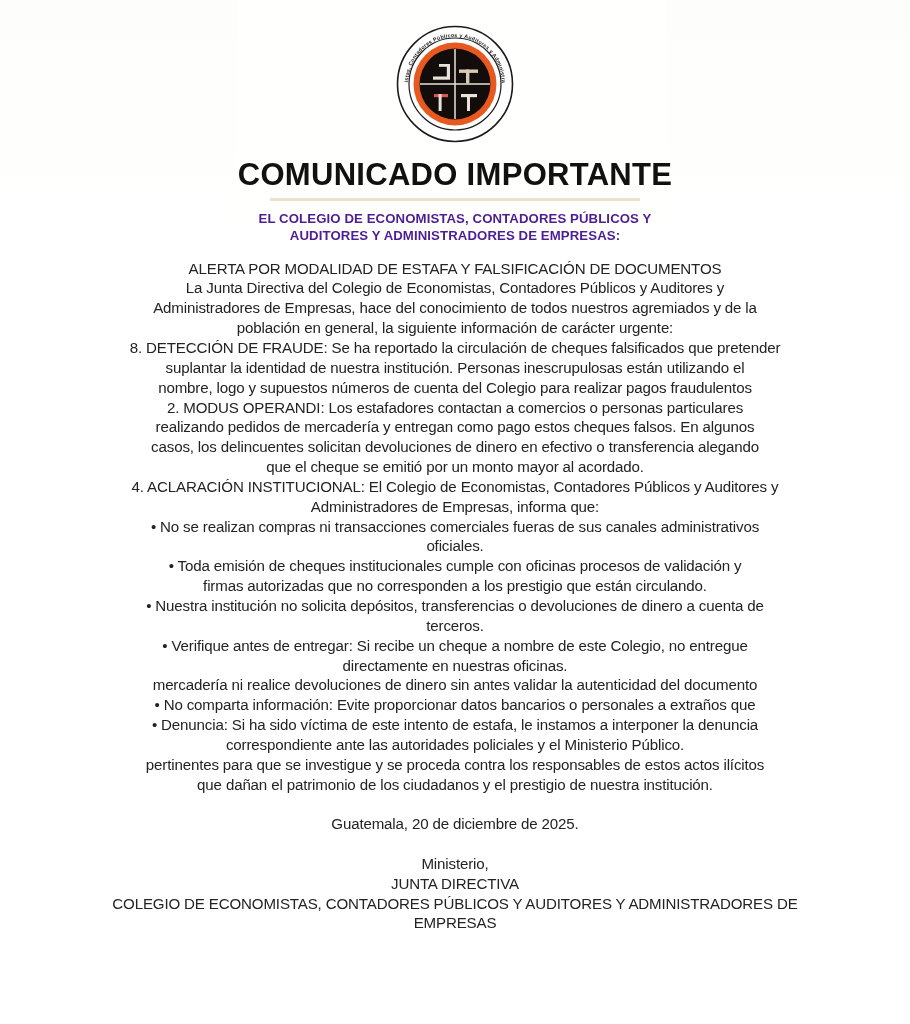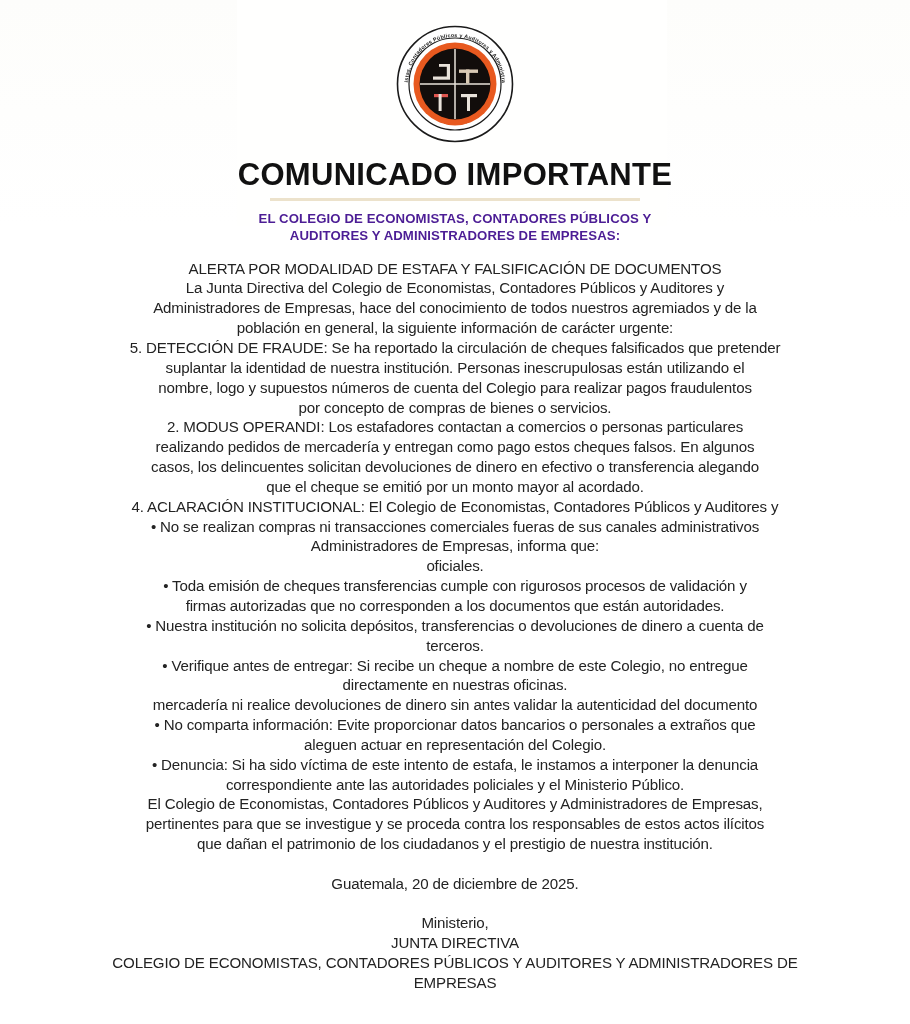--- a/index.html
+++ b/index.html
@@ -180,44 +180,41 @@
       <div>AUDITORES Y ADMINISTRADORES DE EMPRESAS:</div>
     </div>
 
   </div>
 
   <div class="body-copy" id="body-copy">
       <p>ALERTA POR MODALIDAD DE ESTAFA Y FALSIFICACIÓN DE DOCUMENTOS</p>
       <p>La Junta Directiva del Colegio de Economistas, Contadores Públicos y Auditores y</p>
       <p>Administradores de Empresas, hace del conocimiento de todos nuestros agremiados y de la</p>
       <p>población en general, la siguiente información de carácter urgente:</p>
-      <p>5. DETECCIÓN DE FRAUDE:  Se ha reportado la circulación de cheques falsificados que pretender</p>
+      <p>8. DETECCIÓN DE FRAUDE:  Se ha reportado la circulación de cheques falsificados que pretender</p>
       <p>suplantar la identidad de nuestra institución. Personas inescrupulosas están utilizando el</p>
       <p>nombre, logo y supuestos números de cuenta del Colegio para realizar pagos fraudulentos</p>
-      <p>por concepto de compras de bienes o servicios.</p>
       <p>2. MODUS OPERANDI: Los estafadores contactan a comercios o personas particulares</p>
       <p>realizando pedidos de mercadería y entregan como pago estos cheques falsos. En algunos</p>
       <p>casos, los delincuentes solicitan devoluciones de dinero en efectivo o transferencia alegando</p>
       <p>que el cheque se emitió por un monto mayor al acordado.</p>
       <p>4. ACLARACIÓN INSTITUCIONAL: El Colegio de Economistas, Contadores Públicos y Auditores y</p>
+      <p>Administradores de Empresas, informa que:</p>
       <p>• No se realizan compras ni transacciones comerciales fueras de sus canales administrativos</p>
-      <p>Administradores de Empresas, informa que:</p>
       <p>oficiales.</p>
-      <p>• Toda emisión de cheques transferencias cumple con rigurosos procesos de validación y</p>
-      <p>firmas autorizadas que no corresponden a los documentos que están autoridades.</p>
+      <p>• Toda emisión de cheques institucionales cumple con oficinas procesos de validación y</p>
+      <p>firmas autorizadas que no corresponden a los prestigio que están circulando.</p>
       <p>• Nuestra institución no solicita depósitos, transferencias o devoluciones de dinero a cuenta de</p>
       <p>terceros.</p>
       <p>• Verifique antes de entregar: Si recibe un cheque a nombre de este Colegio, no entregue</p>
       <p>directamente en nuestras oficinas.</p>
       <p>mercadería ni realice devoluciones de dinero sin antes validar la autenticidad del documento</p>
       <p>• No comparta información: Evite proporcionar datos bancarios o personales a extraños que</p>
-      <p>aleguen actuar en representación del Colegio.</p>
       <p>• Denuncia: Si ha sido víctima de este intento de estafa, le instamos a interponer la denuncia</p>
       <p>correspondiente ante las autoridades policiales y el Ministerio Público.</p>
-      <p>El Colegio de Economistas, Contadores Públicos y Auditores y Administradores de Empresas,</p>
       <p>pertinentes para que se investigue y se proceda contra los responsables de estos actos ilícitos</p>
       <p>que dañan el patrimonio de los ciudadanos y el prestigio de nuestra institución.</p>
       <p class="spacer"></p>
       <p>Guatemala, 20 de diciembre de 2025.</p>
       <p class="spacer"></p>
       <p>Ministerio,</p>
       <p>JUNTA DIRECTIVA</p>
       <p>COLEGIO DE ECONOMISTAS, CONTADORES PÚBLICOS Y AUDITORES Y ADMINISTRADORES DE</p>
       <p>EMPRESAS</p>
     </div>

